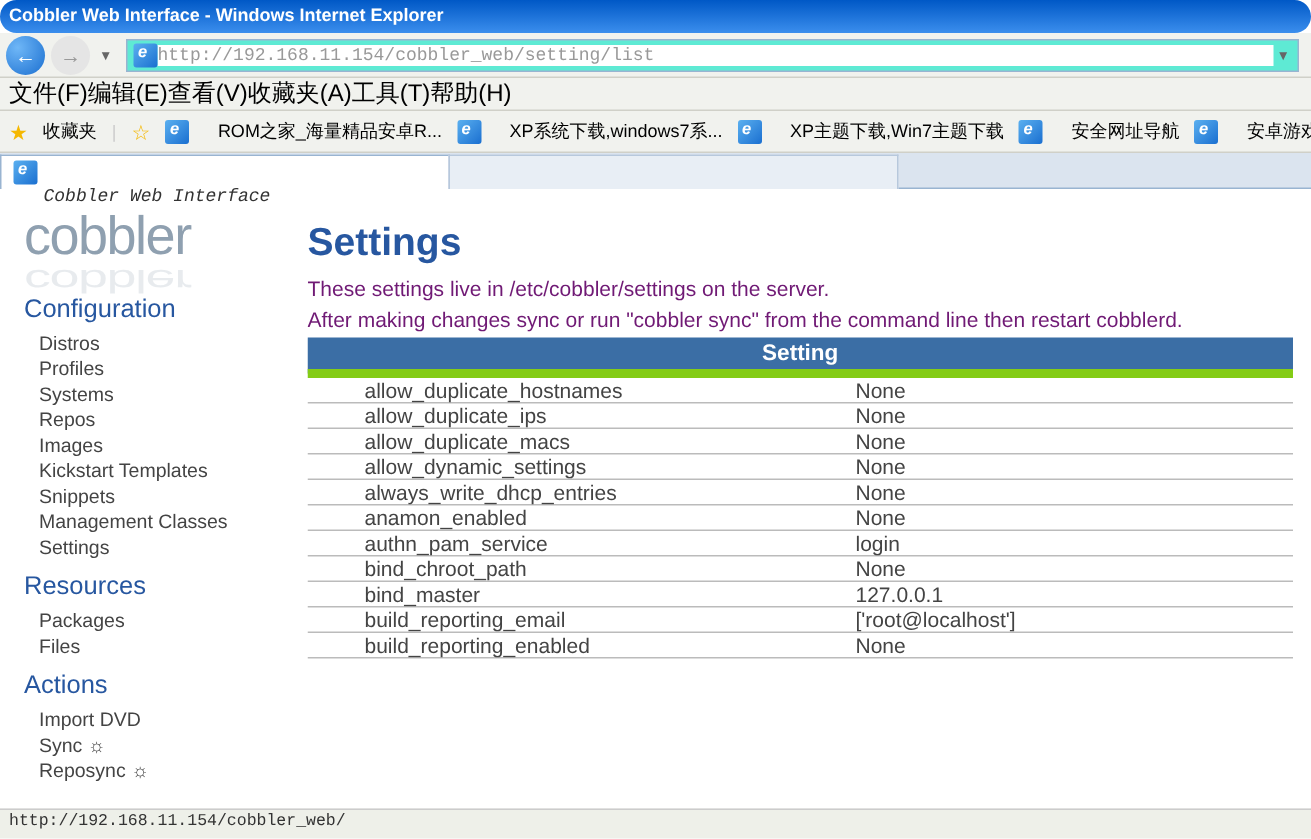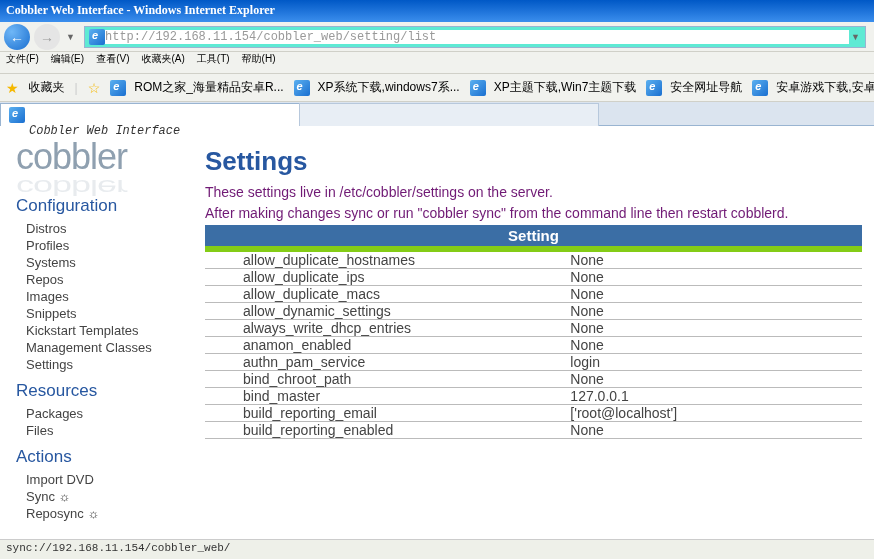--- a/index.html
+++ b/index.html
@@ -1,39 +1,39 @@
 <!DOCTYPE html>
 <html><head>
 <meta charset="utf-8">
 <style>
 * { margin: 0; padding: 0; box-sizing: border-box; }
 body { font-family: Tahoma, Arial, sans-serif; font-size: 12px; background: #fff; width: 874px; height: 559px; overflow: hidden; }
 
 
-.titlebar { background: linear-gradient(to bottom, #0058c6, #3b8eed); height: 22px; color: #fff; font-family: Liberation Serif, serif; font-size: 12px; font-weight: bold; padding: 3px 6px; }
+.titlebar { background: linear-gradient(to bottom, #0058c6, #3b8eed); height: 22px; color: #fff; font-family: Liberation Sans, sans-serif; font-size: 12px; font-weight: bold; padding: 3px 6px; border-radius: 11px; }
 
 
 .navbar { background: #f1f2ee; height: 30px; display: flex; align-items: center; border-bottom: 1px solid #d0d0c8; padding: 0 4px; gap: 4px; }
 .navbtn { width: 26px; height: 26px; border-radius: 50%; display: inline-flex; align-items: center; justify-content: center; font-size: 14px; }
 .back-btn { background: radial-gradient(circle at 30% 30%, #6fb7f7, #1b6fd0); color: #fff; }
 .fwd-btn { background: #e5e5e5; color: #999; }
 .dd-arrow { width: 12px; color: #666; font-size: 9px; padding: 0 2px; }
 .ie-icon { width: 16px; height: 16px; display: inline-block; background: linear-gradient(135deg, #5bb0f0, #1a6fd0); border-radius: 2px; position: relative; }
 .ie-icon::after { content: "e"; color: #fff; font-weight: bold; font-size: 11px; position: absolute; left: 3px; top: 0; font-style: italic; }
 .urlbox { flex: 1; background: #5eead4; border: 1px solid #99b4d1; height: 22px; display: flex; align-items: center; padding: 0 4px; margin: 0 4px; }
 .urltext { font-family: "Courier New", monospace; font-size: 12px; color: #999; flex: 1; border: none; outline: none; }
 
 
-.menubar { background: #f1f2ee; height: 22px; display: flex; align-items: flex-start; border-bottom: 1px solid #d0d0c8; padding: 0 6px; font-family: "SimSun", Arial; font-size: 10px; gap: 12px; }
+.menubar { background: #f1f2ee; height: 22px; display: flex; align-items: flex-end; border-bottom: 1px solid #d0d0c8; padding: 0 6px; font-family: "SimSun", Arial; font-size: 16px; }
 .menuitem { cursor: pointer; }
 
 
 .favbar { background: #f1f2ee; height: 28px; display: flex; align-items: center; padding: 0 6px; font-family: "SimSun", Arial; font-size: 12px; gap: 10px; border-bottom: 1px solid #d0d0c8; overflow: hidden; white-space: nowrap; }
 .star { color: #f5b800; font-size: 14px; }
-.fav-item { display: flex; align-items: center; gap: 8px; cursor: pointer; }
+.fav-item { display: flex; align-items: center; gap: 19px; cursor: pointer; }
 .fav-sep { color: #ccc; }
 
 
 .tabbar { background: #dbe4ef; height: 24px; display: flex; border-bottom: 1px solid #99b4d1; }
 .tab { background: #fff; border: 1px solid #99b4d1; border-bottom: none; height: 23px; min-width: 300px; display: flex; align-items: center; padding: 0 8px; font-family: "SimSun", Arial; font-size: 12px; gap: 4px; margin-top: 1px; }
 .newtab { width: 30px; background: #e8eef5; border: 1px solid #b7c8dc; border-bottom: none; margin-top: 1px; margin-left: -1px; }
 
 
 .page { display: flex; height: calc(559px - 22px - 30px - 22px - 28px - 24px - 20px); overflow: hidden; background: #fff; }
 .sidebar { width: 205px; padding: 10px 0 10px 16px; }
@@ -121,22 +121,22 @@
       <span>cobbler</span>
       <span class="logo-reflect">cobbler</span>
     </div>
     <div class="navhead">Configuration</div>
     <div id="cfg-links">
         <a class="navlink">Distros</a>
         <a class="navlink">Profiles</a>
         <a class="navlink">Systems</a>
         <a class="navlink">Repos</a>
         <a class="navlink">Images</a>
+        <a class="navlink">Kickstart Templates</a>
         <a class="navlink">Snippets</a>
-        <a class="navlink">Kickstart Templates</a>
         <a class="navlink">Management Classes</a>
         <a class="navlink">Settings</a>
       </div>
     <div class="navhead">Resources</div>
     <div id="res-links">
         <a class="navlink">Packages</a>
         <a class="navlink">Files</a>
       </div>
     <div class="navhead">Actions</div>
     <div id="act-links">
@@ -199,14 +199,14 @@
           <tr>
             <td class="key">build_reporting_enabled</td>
             <td>None</td>
           </tr>
         </tbody>
     </table>
   </div>
 </div>
 
 <div class="statusbar">
-  <span>sync://192.168.11.154/cobbler_web/</span>
+  <span>http://192.168.11.154/cobbler_web/</span>
 </div>
 
 </body></html>

